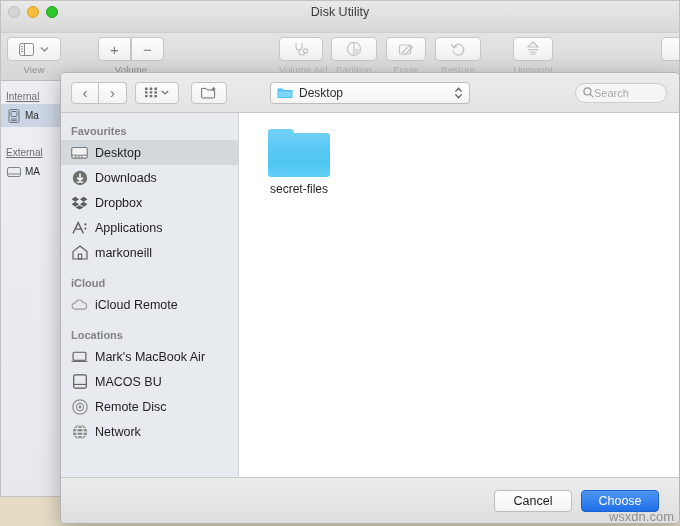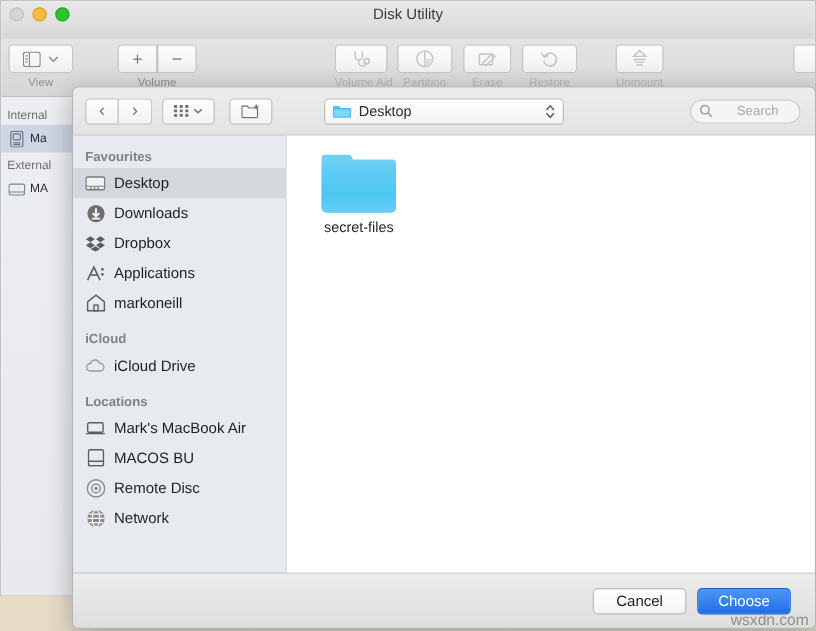--- a/index.html
+++ b/index.html
@@ -65,21 +65,21 @@
 
   
   .du-body { position: relative; height: 426px; display: flex; }
   .du-side {
     width: 60px;
     background: linear-gradient(180deg,#eceef1 0%, #e7e9ec 100%);
     border-right: 1px solid #d2d2d2;
     padding-top: 6px;
     font-size: 10px; color: #6a6a6a;
   }
-  .du-side-hdr { padding: 4px 5px 2px; font-size: 10px; color: #6e6e6e; }
+  .du-side-hdr { padding: 4px 5px 2px; font-size: 10px; color: #6e6e6e; text-decoration: underline; }
   .du-side-row {
     display: flex; align-items: center; gap: 3px;
     padding: 3px 4px; font-size: 10px; color: #2b2b2b;
     white-space: nowrap; overflow: hidden;
   }
   .du-side-row.sel { background: #cdd6e4; }
   .du-main { flex: 1; background: #fff; position: relative; overflow: hidden; }
   .du-big {
     position: absolute; right: 8px; top: 6px;
     font-size: 30px; color: #9a9a9a; font-weight: 300;
@@ -137,21 +137,21 @@
     border: 1px solid #bdbdbd; border-radius: 4px;
     display: flex; align-items: center; padding: 0 6px;
     box-shadow: 0 1px 0 rgba(255,255,255,.8) inset;
   }
   .path-popup .lbl { font-size: 12px; color: #2d2d2d; margin-left: 6px; flex: 1; }
   .searchfield {
     position: absolute; right: 12px;
     width: 92px; height: 20px;
     background: #f5f5f5;
     border: 1px solid #cccccc; border-radius: 10px;
-    display: flex; align-items: center; gap: 20px; padding: 0 7px;
+    display: flex; align-items: center; gap: 0; padding: 0 7px;
   }
   .searchfield .ph { font-size: 11px; color: #a9a9a9; }
 
   .sheet-body { flex: 1; display: flex; min-height: 0; }
   .fc-side {
     width: 178px;
     background: #e7eaee;
     border-right: 1px solid #d0d3d7;
     padding-top: 8px;
     overflow: hidden;
@@ -346,21 +346,21 @@
           <span class="fc-ico">
             <svg width="14" height="14" viewBox="0 0 14 14">
               <rect x="2" y="0.5" width="10" height="13" rx="1.5" fill="none" stroke="#6b7380"></rect>
               <rect x="4" y="2.5" width="6" height="5" rx="1" fill="none" stroke="#6b7380"></rect>
               <line x1="4" y1="10" x2="10" y2="10" stroke="#6b7380"></line>
               <line x1="4" y1="11.6" x2="10" y2="11.6" stroke="#6b7380"></line>
             </svg>
           </span>
           <span>Ma</span>
         </div>
-        <div class="du-side-hdr" style="margin-top:2px;">External</div>
+        <div class="du-side-hdr" style="margin-top:16px;">External</div>
         <div class="du-side-row">
           <span class="fc-ico">
             <svg width="14" height="12" viewBox="0 0 14 12">
               <rect x="0.5" y="1.5" width="13" height="9" rx="1.6" fill="none" stroke="#7c838d"></rect>
               <line x1="0.5" y1="8" x2="13.5" y2="8" stroke="#7c838d"></line>
             </svg>
           </span>
           <span>MA</span>
         </div>
       </div>
@@ -527,21 +527,21 @@
         </div>
 
         <div class="fc-hdr" style="margin-top:8px;">iCloud</div>
 
         <div class="fc-row">
           <span class="fc-ico">
             <svg width="18" height="12" viewBox="0 0 18 12">
               <path d="M4.4 10.4 a3.3 3.3 0 0 1 0.2 -6.6 a4.3 4.3 0 0 1 8.2 -0.2 a3.4 3.4 0 0 1 0.6 6.8 Z" fill="none" stroke="#9a9a9a" stroke-width="1.2"></path>
             </svg>
           </span>
-          <span>iCloud Drive</span>
+          <span>iCloud Remote</span>
         </div>
 
         <div class="fc-hdr" style="margin-top:8px;">Locations</div>
 
         <div class="fc-row">
           <span class="fc-ico">
             <svg width="18" height="12" viewBox="0 0 18 12">
               <rect x="2.2" y="1" width="13.6" height="8.4" rx="1.2" fill="none" stroke="#5c5c5c" stroke-width="1.2"></rect>
               <line x1="0.6" y1="10.6" x2="17.4" y2="10.6" stroke="#5c5c5c" stroke-width="1.2"></line>
             </svg>

